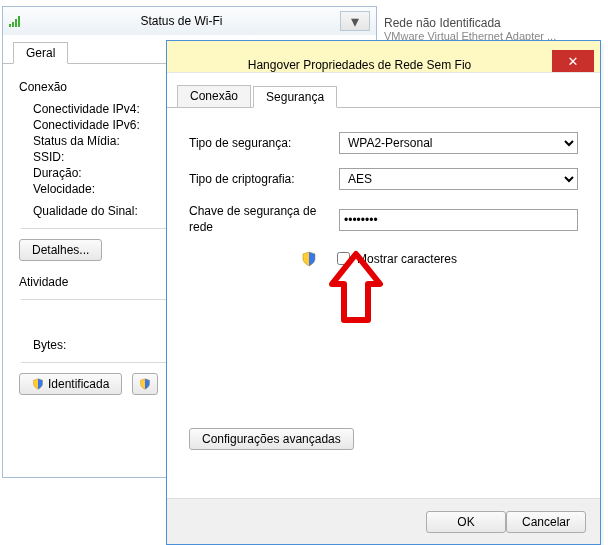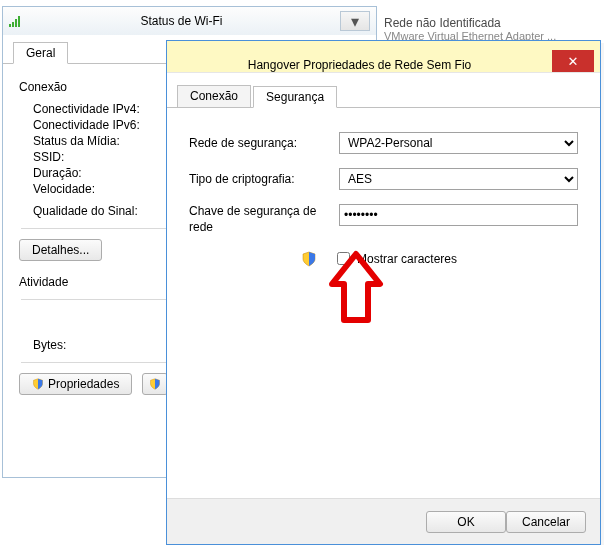--- a/index.html
+++ b/index.html
@@ -236,21 +236,21 @@
     <hr class="sep">
     <div style="text-align:center">Enviado</div>
     <div class="row" style="margin-top:14px">Bytes:</div>
     <hr class="sep">
     <div class="btnrow">
       <button class="btn">
         <svg class="shield-mini" viewBox="0 0 16 16">
           <path d="M8 1 L14 3 V8 C14 12 8 15 8 15 C8 15 2 12 2 8 V3 Z" fill="#ffcc33" stroke="#c08000" stroke-width="0.5"></path>
           <path d="M8 1 L14 3 V8 C14 12 8 15 8 15 Z" fill="#3b78e7"></path>
         </svg>
-        <span>Propriedades</span>
+        <span>Identificada</span>
       </button>
       <button class="btn" style="padding:3px 6px">
         <svg class="shield-mini" viewBox="0 0 16 16">
           <path d="M8 1 L14 3 V8 C14 12 8 15 8 15 C8 15 2 12 2 8 V3 Z" fill="#ffcc33" stroke="#c08000" stroke-width="0.5"></path>
           <path d="M8 1 L14 3 V8 C14 12 8 15 8 15 Z" fill="#3b78e7"></path>
         </svg>
       </button>
     </div>
   </div>
 </div>
@@ -261,52 +261,57 @@
     <div class="close-btn">
       <span>✕</span>
     </div>
   </div>
   <div class="tabstrip">
     <div class="tab inactive">Conexão</div>
     <div class="tab active">Segurança</div>
   </div>
   <div class="content">
     <div class="form-row">
-      <div class="lbl">Rede de segurança:</div>
+      <div class="lbl">Tipo de segurança:</div>
       <div class="ctrl">
         <select class="win">
           <option>WPA2-Personal</option>
         </select>
       </div>
     </div>
     <div class="form-row">
       <div class="lbl">Tipo de criptografia:</div>
       <div class="ctrl">
         <select class="win">
           <option>AES</option>
         </select>
       </div>
     </div>
-    <div class="form-row" style="align-items:flex-start">
+    <div class="form-row" style="align-items:center">
       <div class="lbl" style="line-height:1.3">Chave de segurança de rede</div>
       <div class="ctrl">
         <input class="win" type="text" value="••••••••" style="">
       </div>
     </div>
     <div class="check-row">
       <svg width="16" height="16" viewBox="0 0 16 16">
         <path d="M8 1 L14 3 V8 C14 12 8 15 8 15 C8 15 2 12 2 8 V3 Z" fill="#ffcc33" stroke="#c08000" stroke-width="0.5"></path>
         <path d="M8 1 L14 3 V8 C14 12 8 15 8 15 Z" fill="#3b78e7"></path>
       </svg>
       <label>
         <input type="checkbox" style="">
         <span>Mostrar caracteres</span>
       </label>
     </div>
 
+    <div style="margin-top:160px">
+      <button class="btn">
+        <span>Configurações avançadas</span>
+      </button>
+    </div>
   </div>
   <div class="footer">
     <button class="btn">
         <span>OK</span>
       </button>
     <button class="btn">
         <span>Cancelar</span>
       </button>
   </div>
 </div>

